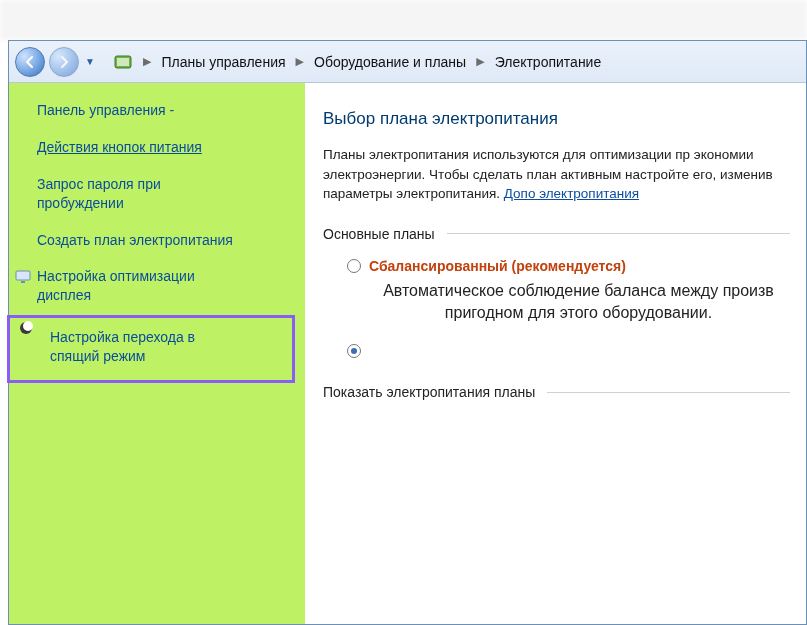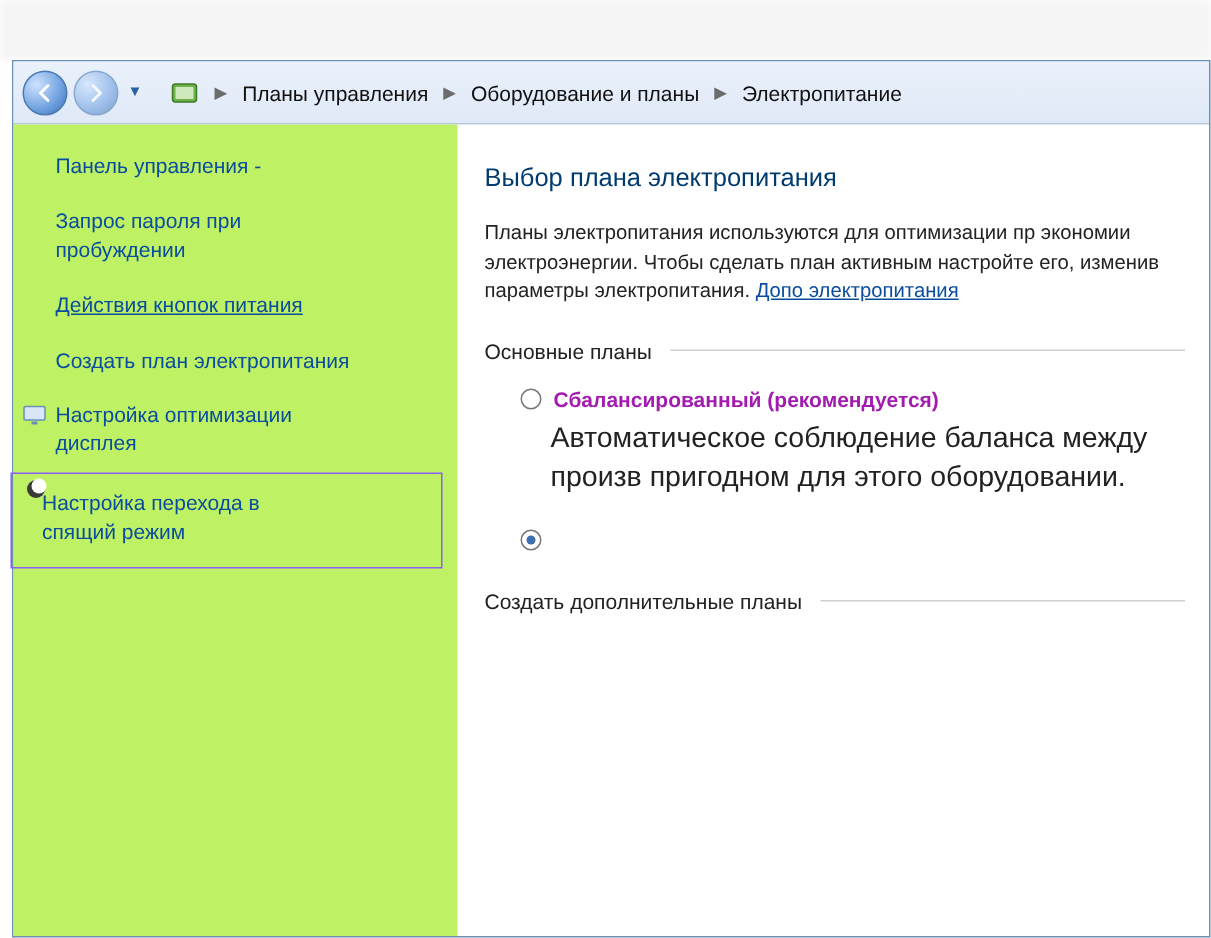--- a/index.html
+++ b/index.html
@@ -82,22 +82,22 @@
     position: relative;
   }
   .sb-item.plain { color:#0a4c9e; }
   .sb-item.linklike { text-decoration: underline; }
   .sb-item .ic {
     position: absolute;
     left: -22px; top: 2px;
     width:16px; height:16px;
   }
   .highlighted {
-    border: 1px solid #8b5cf6;
-    padding: 10px 12px 14px 20px;
+    border: 3px solid #8b5cf6;
+    padding: 10px 12px 14px 40px;
     margin-left: -30px;
     margin-right: -6px;
   }
   h1.page-title {
     font-size: 17px;
     color: #003b6f;
     font-weight: 400;
     margin: 0 0 16px 0;
   }
   .intro {
@@ -113,28 +113,29 @@
     margin-bottom: 16px;
     display:flex; align-items:center; gap:12px;
   }
   .group-label .line { flex:1; height:1px; background:#d0d0d0; }
   .plan {
     margin-left: 24px;
     margin-bottom: 20px;
   }
   .plan-head {
     display:flex; align-items:center; gap:8px;
-    font-size:14px; color:#a21caf;
+    font-size:14px; color:#c2410c;
     margin-bottom:6px;
   }
   .plan-head.bold { font-weight:700; }
   .plan-desc {
     margin-left: 20px;
-    font-size:19px; color:#222;
+    font-size:16px; color:#222;
     line-height:1.4;
+    text-align:center;
   }
   .radio {
     width:14px; height:14px; border:1px solid #777; border-radius:50%;
     display:inline-flex; align-items:center; justify-content:center;
     background:#fff;
     flex-shrink:0;
   }
   .radio.sel::after { content:""; width:6px; height:6px; border-radius:50%; background:#3b6fb0; }
   .showmore {
     margin-top: 26px;
@@ -184,27 +185,27 @@
     </div>
   </div>
 
   <div class="body">
     <div class="sidebar">
 
       <div class="sb-item plain">
         <span>Панель управления -</span><br>
       </div>
 
+      <div class="sb-item linklike">
+        <span>Действия кнопок питания</span>
+      </div>
+
       <div class="sb-item plain">
         <span>Запрос пароля при</span><br>
         <span>пробуждении</span>
-      </div>
-
-      <div class="sb-item linklike">
-        <span>Действия кнопок питания</span>
       </div>
 
       <div class="sb-item plain">
         <span>Создать план электропитания</span>
       </div>
 
       <div class="sb-item plain" style="margin-bottom:10px;">
         <span class="ic">
           <svg width="16" height="16" viewBox="0 0 16 16">
               <rect x="1" y="2" width="14" height="9" rx="1" fill="#d8e6f7" stroke="#6b8fb5"></rect>
@@ -248,19 +249,19 @@
         <div class="plan-desc">Автоматическое соблюдение баланса между произв пригодном для этого оборудовании.</div>
       </div>
 
       <div class="plan">
         <div class="plan-head">
           <span class="radio sel"></span>
         </div>
       </div>
 
       <div class="showmore">
-        <span>Создать дополнительные планы</span>
+        <span>Показать электропитания планы</span>
         <span class="line"></span>
       </div>
     </div>
   </div>
 
 </div>
 
 </body></html>

